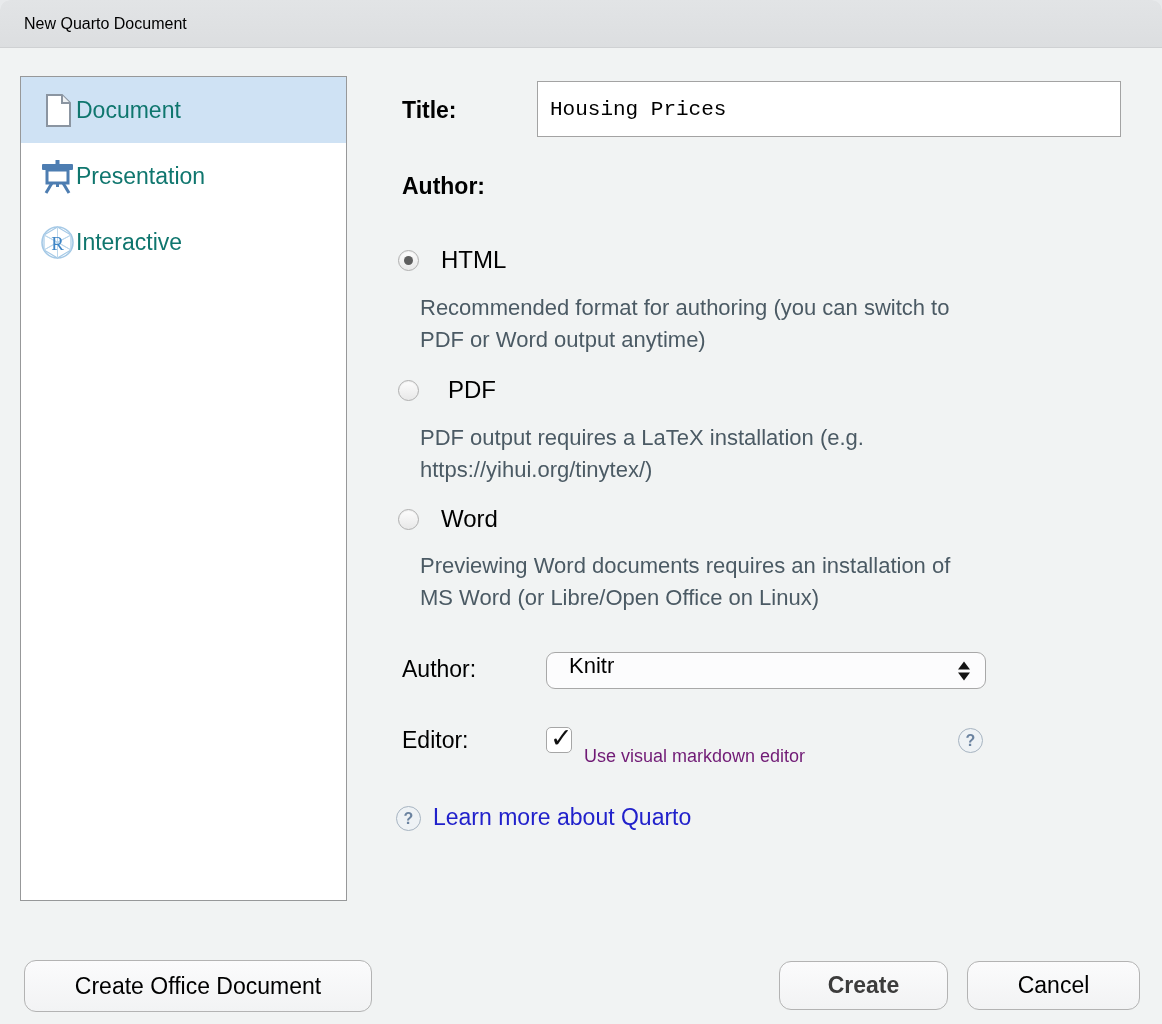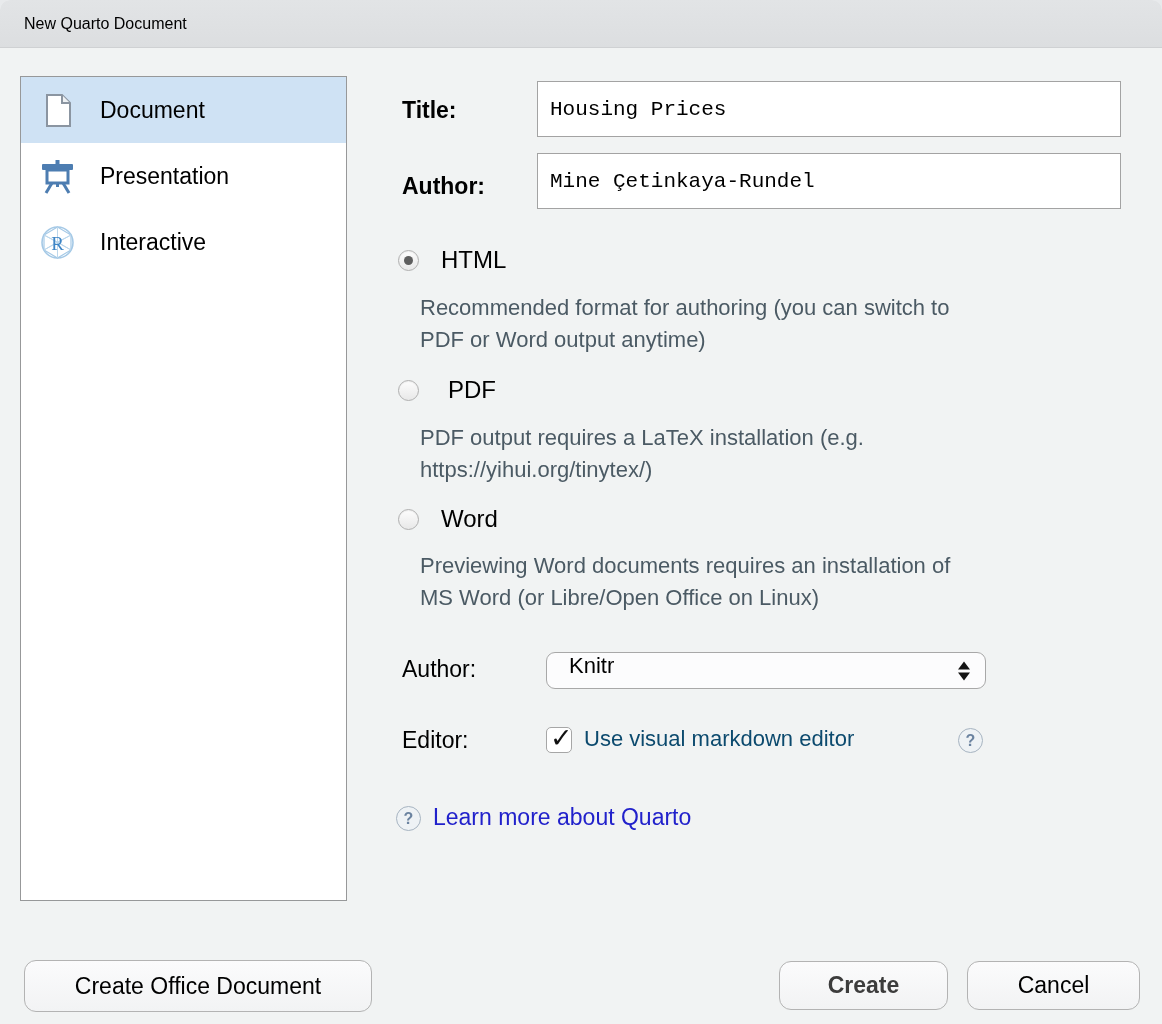--- a/index.html
+++ b/index.html
@@ -20,22 +20,22 @@
     display:flex; align-items:center; padding-left:24px;
     font-size:16px; font-weight:500; color:#000;
   }
 
   
   .sidebar {
     position:absolute; left:20px; top:76px; width:327px; height:825px;
     background:#fff; border:1px solid #979899;
   }
   .side-item {
-    height:66px; display:flex; align-items:center; gap:24px;
-    padding:0 18px; font-size:23px; color:#000000; cursor:default;
+    height:66px; display:flex; align-items:center; gap:0;
+    padding:0 18px; font-size:23px; color:#0f766e; cursor:default;
   }
   .side-item.on { background:#cfe2f4; }
   .side-item svg { width:37px; height:37px; flex:0 0 auto; }
 
   
   .flabel { position:absolute; font-size:23px; font-weight:bold; color:#000; }
   .field {
     position:absolute; width:584px; height:56px;
     border:1px solid #a3a3a3; background:#fff;
     font-family:Liberation Mono, monospace;
@@ -89,21 +89,21 @@
   
   .lbl-editor { left:402px; top:727px; }
   .checkbox {
     position:absolute; left:546px; top:727px; width:26px; height:26px;
     border:1px solid #a6a6a6; border-radius:5px; background:#fff;
   }
   .checkbox.on::after {
     content:"\2713"; position:absolute; left:3px; top:-6px;
     font-size:27px; font-weight:bold; color:#111;
   }
-  .lbl-checkbox { position:absolute; left:584px; top:726px; font-size:22px; color:#0c4a6e; }
+  .lbl-checkbox { position:absolute; left:584px; top:746px; font-size:18px; color:#701a75; }
 
   .help {
     position:absolute; width:25px; height:25px; border-radius:50%;
     border:1px solid #a7b4c1; background:#eef2f5;
     color:#6b83a0; font-size:16px; font-weight:600;
     display:flex; align-items:center; justify-content:center;
   }
   .help-editor { left:958px; top:728px; }
   .help-learn  { left:396px; top:806px; }
 
@@ -165,21 +165,20 @@
         <text x="18.5" y="25.5" text-anchor="middle" font-family="Liberation Serif, DejaVu Serif, serif" font-size="19" fill="#3e85c6">R</text>
       </svg>
       <span>Interactive</span>
     </div>
   </div>
 
   <div class="flabel lbl-title">Title:</div>
   <input class="field inp-title" type="text" value="Housing Prices" style="">
 
   <div class="flabel lbl-author">Author:</div>
-  <input class="field inp-author" type="text" value="Mine Çetinkaya-Rundel" style="">
 
   <div class="radio-row row-html">
     <span class="radio on"></span>
     <span class="radio-label">HTML</span>
   </div>
   <div class="desc desc-html">
     <div>Recommended format for authoring (you can switch to</div>
     <div>PDF or Word output anytime)</div>
   </div>
 

